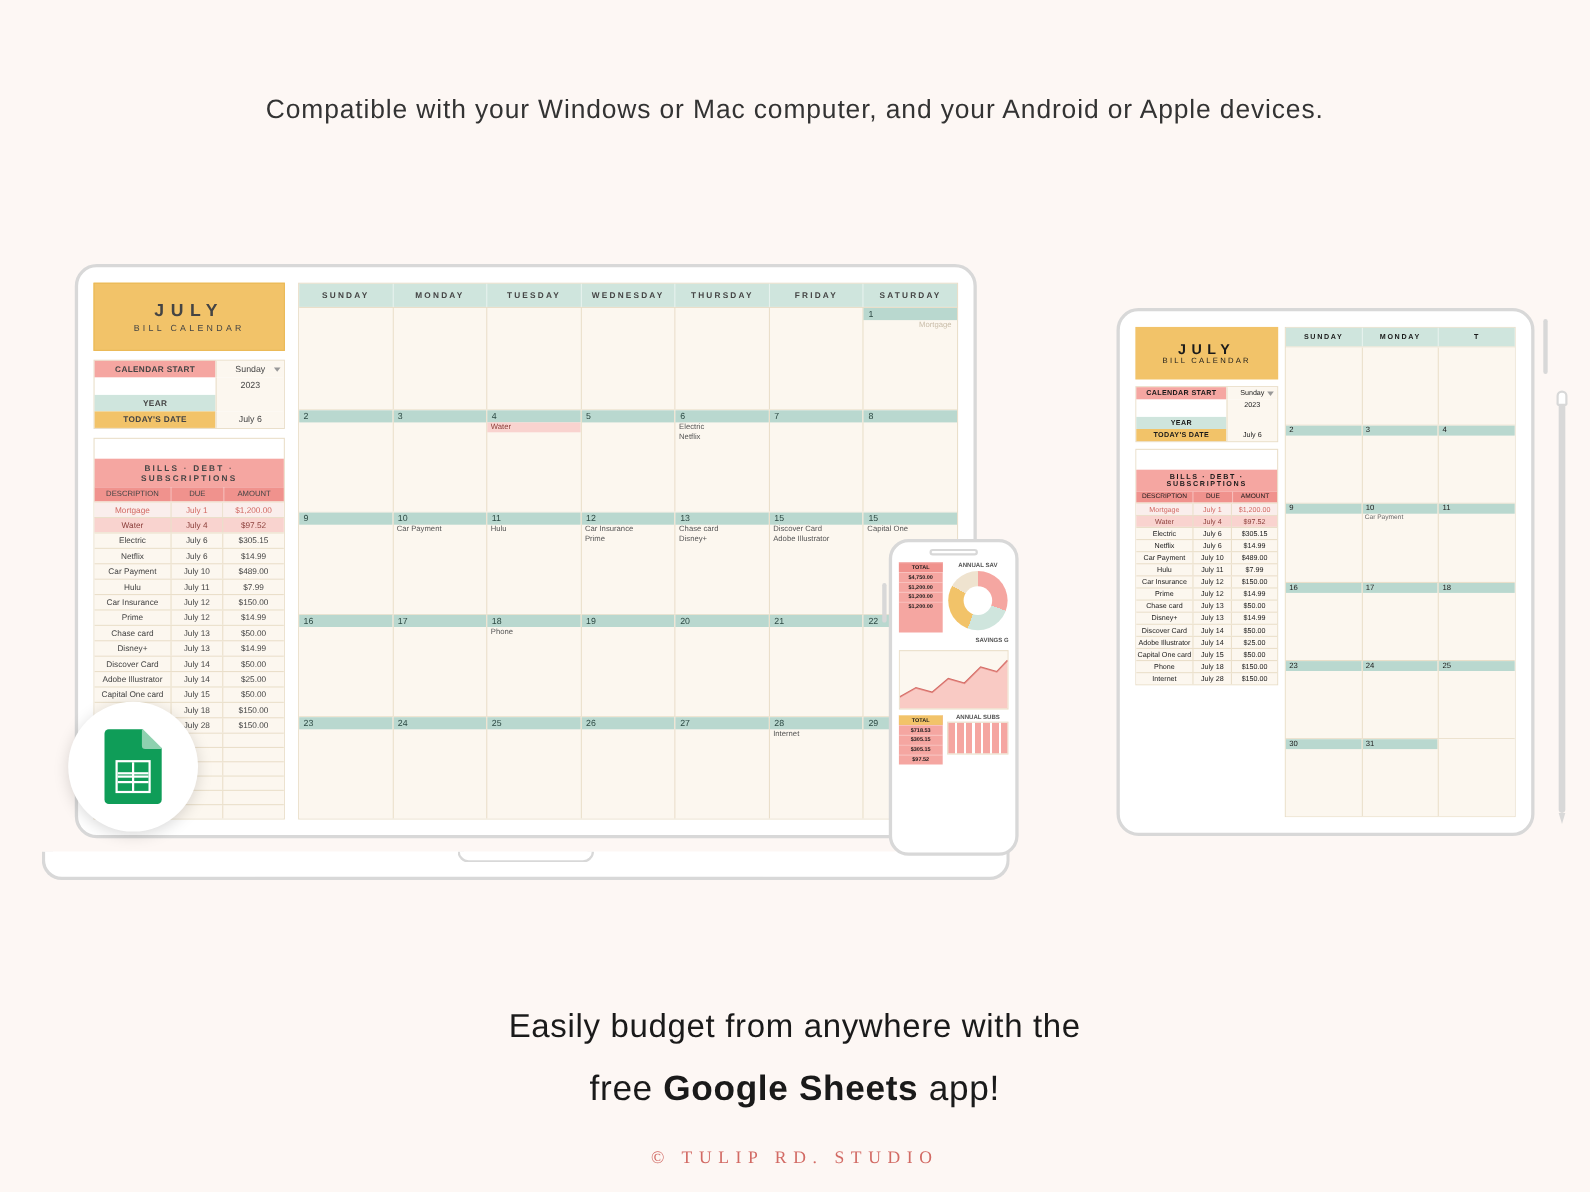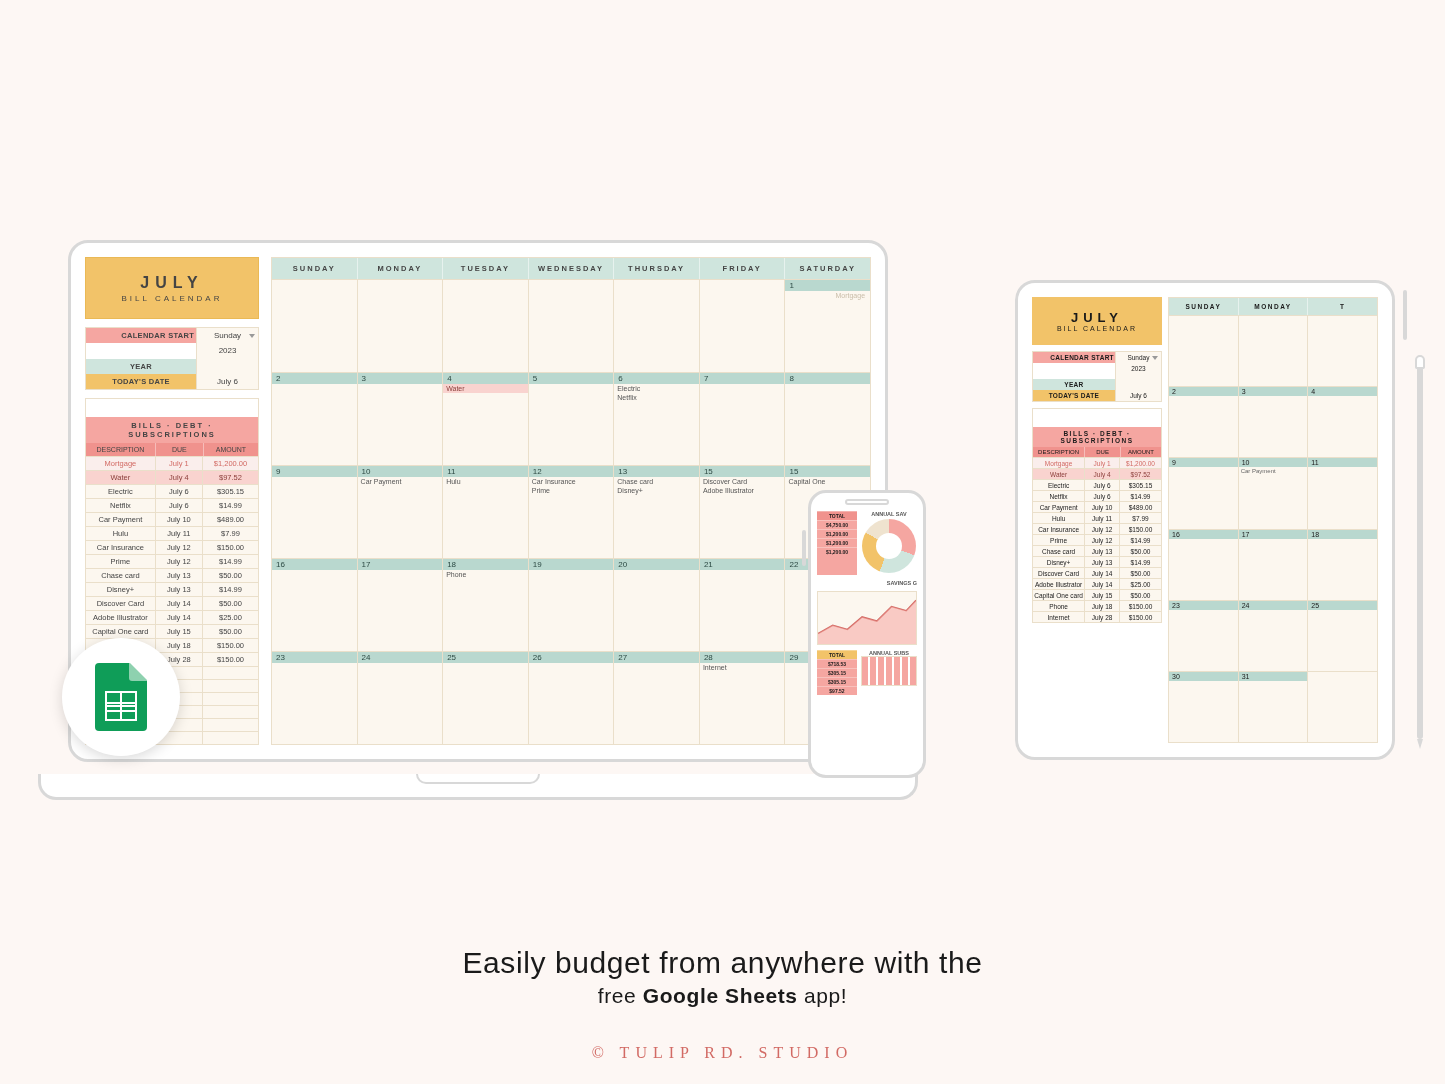--- a/index.html
+++ b/index.html
@@ -29,40 +29,40 @@
   }
   .wrap{width:100%;height:100%;position:relative;}
 
   
   .headline{position:absolute;top:70px;left:0;right:0;text-align:center;}
   .headline h1{margin:0;font-size:40px;font-weight:800;letter-spacing:.3px;}
   .headline p{margin:16px 0 0;font-size:24px;letter-spacing:.8px;color:#333;}
 
   .footer{position:absolute;left:0;right:0;bottom:76px;text-align:center;}
   .footer .line1{font-size:30px;letter-spacing:.6px;}
-  .footer .line2{font-size:21px;letter-spacing:.6px;margin-top:4px;}
+  .footer .line2{font-size:32px;letter-spacing:.6px;margin-top:20px;}
   .footer .line2 b{font-weight:800;}
   .brand{position:absolute;left:0;right:0;bottom:22px;text-align:center;color:#d26a64;font-size:16px;letter-spacing:6px;font-family:Georgia,serif;}
 
   
   .laptop{position:absolute;left:68px;top:240px;width:820px;height:560px;}
   .laptop-body{position:absolute;inset:0 0 38px 0;border:3px solid var(--line);border-radius:20px;background:#fff;overflow:hidden;}
   .laptop-foot{position:absolute;left:-30px;right:-30px;bottom:0;height:26px;border:3px solid var(--line);border-radius:0 0 18px 18px;border-top:none;background:#fff;}
   .laptop-foot:before{content:"";position:absolute;left:50%;top:0;transform:translateX(-50%);width:120px;height:8px;border:2px solid var(--line);border-top:none;border-radius:0 0 10px 10px;}
 
   .screen{position:absolute;inset:14px;display:flex;gap:12px;font-size:9px;color:#444;}
   .side{width:174px;display:flex;flex-direction:column;gap:8px;}
   .hdr{background:var(--gold);border:1px solid var(--gold2);height:64px;display:flex;flex-direction:column;align-items:center;justify-content:center;gap:2px;}
   .hdr .m{font-size:16px;letter-spacing:6px;font-weight:700;}
   .hdr .s{font-size:8px;letter-spacing:3px;}
   .meta{border:1px solid var(--cream-line);}
   .meta div{display:flex;}
   .meta .lab{flex:0 0 64%;text-align:center;padding:3px 2px;font-size:7.5px;letter-spacing:.3px;font-weight:600;}
   .meta .val{flex:1;background:var(--cream);border-left:1px solid var(--cream-line);text-align:center;padding:3px 2px;font-size:8px;position:relative;}
-  .meta .r1 .lab{background:var(--rose);text-align:right;}
+  .meta .r1 .lab{background:var(--rose);}
   .meta .r2 .lab{background:var(--mint);margin-top:16px;}
   .meta .r3 .lab{background:var(--gold);}
   .meta .val .dd{position:absolute;right:3px;top:50%;transform:translateY(-50%);width:0;height:0;border-left:3px solid transparent;border-right:3px solid transparent;border-top:4px solid #999;}
 
   .bills{border:1px solid var(--cream-line);}
   .bills-h{background:var(--rose);text-align:center;padding:4px 2px;font-size:7.5px;letter-spacing:2px;font-weight:700;margin-top:18px;}
   .bills-cols{display:flex;background:var(--rose2);font-size:7px;text-align:center;}
   .bills-cols span{padding:3px 0;border-left:1px solid rgba(255,255,255,.4);}
   .bills-cols span:first-child{border-left:none;}
   .bc-a{flex:0 0 40%;} .bc-b{flex:0 0 28%;} .bc-c{flex:1;}
@@ -147,20 +147,21 @@
   .sheets .grid:before{content:"";position:absolute;left:0;right:0;top:33%;height:2px;background:#fff;}
   .sheets .grid:after{content:"";position:absolute;left:0;right:0;top:66%;height:2px;background:#fff;}
 
 </style>
 </head>
 <body>
 
 <div class="wrap">
 
   <div class="headline">
+    <p>Compatible with your Windows or Mac computer, and your Android or Apple devices.</p>
   </div>
 
   <div class="laptop">
     <div class="laptop-body">
       <div class="screen">
 
         <div class="side">
           <div class="hdr">
             <div class="m">JULY</div>
             <div class="s">BILL CALENDAR</div>

